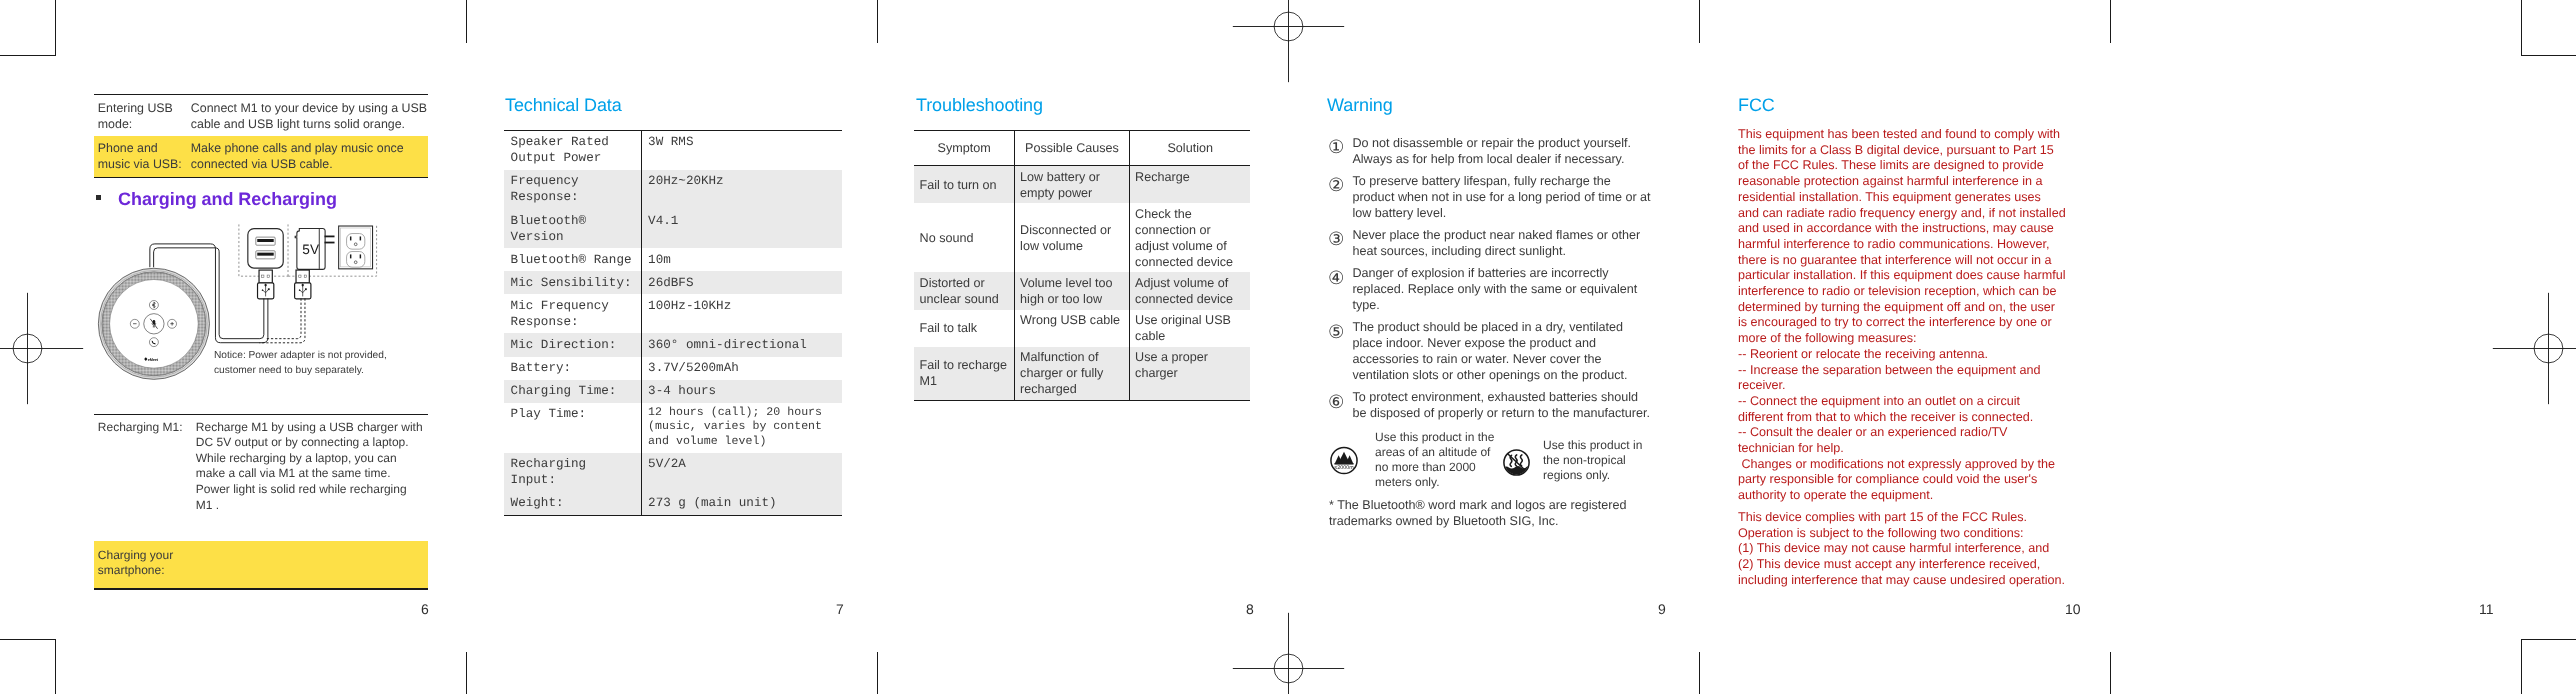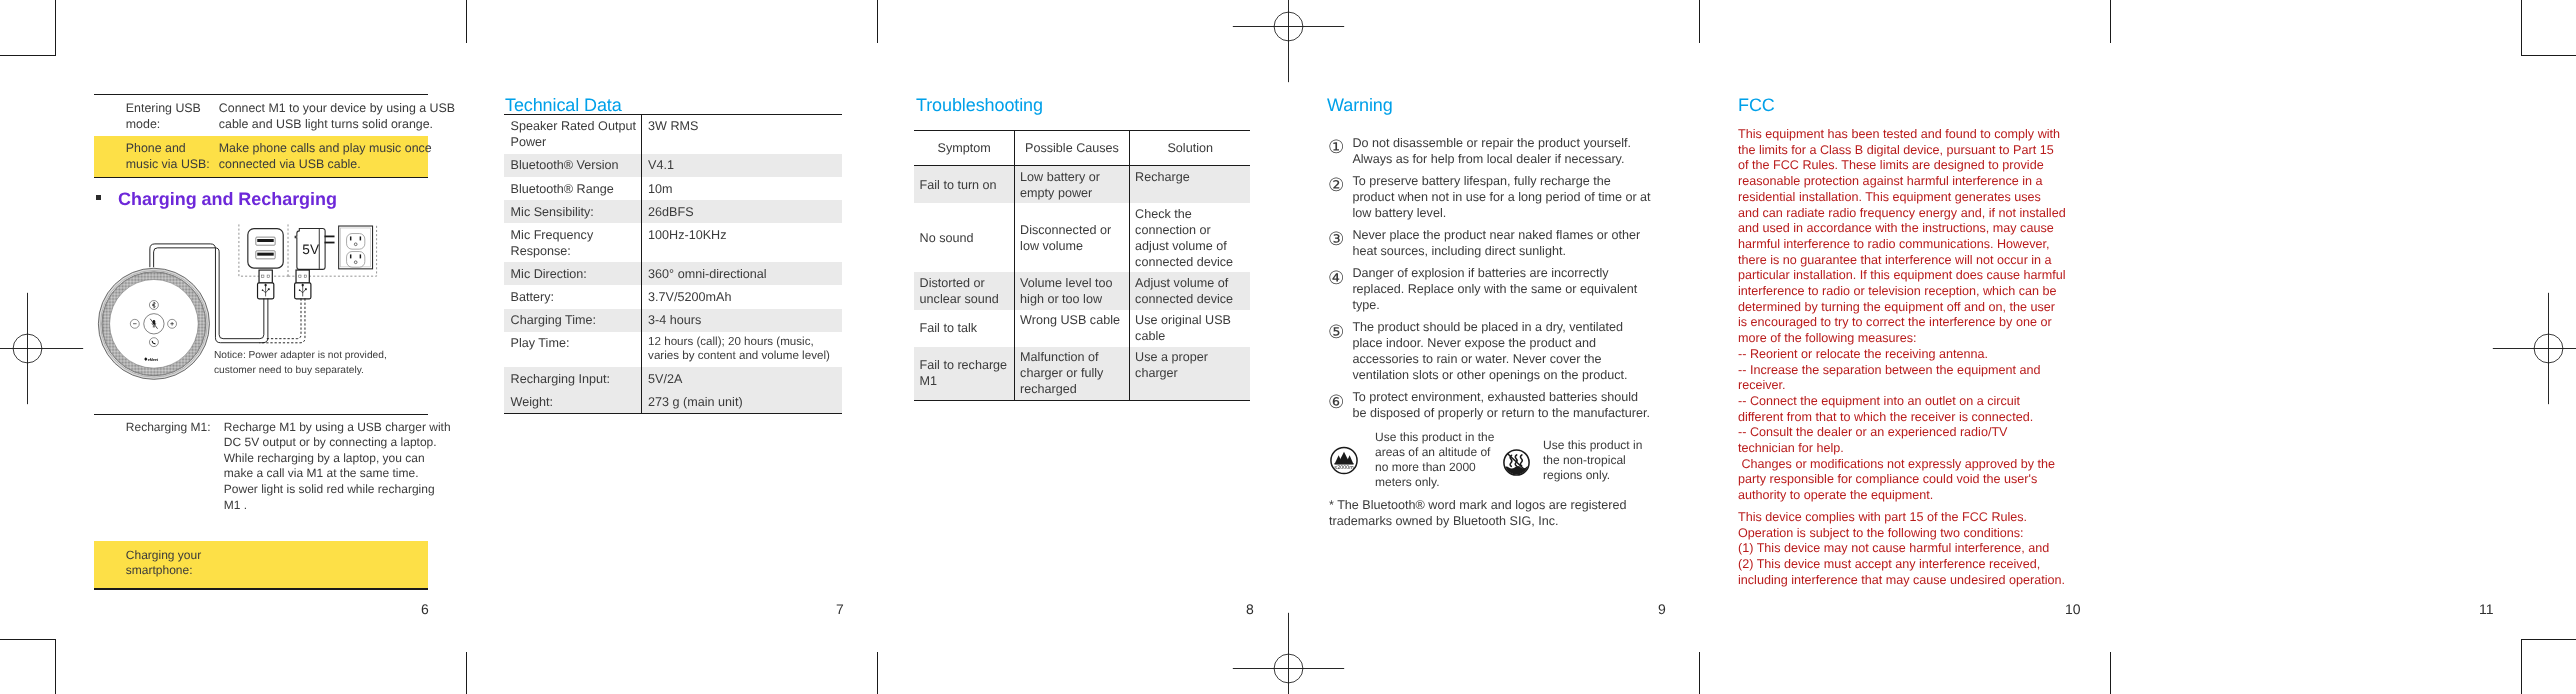--- a/index.html
+++ b/index.html
@@ -34,21 +34,21 @@
   .sym-txt{font-size:12px;line-height:15.2px;color:#3b3b3b;}
   .fcc-p{font-size:12.6px;line-height:15.7px;color:#b91c1c;}
   .fcc-p2{margin-top:6px;}
   .fcc-line{white-space:pre;font-size:12.6px;line-height:15.7px;}
   .kvt{font-size:12.4px;}
   .rule-top,.rule-bot{height:1.3px;background:#1a1a1a;}
   .kv-row{display:flex;padding:4.3px 0 4.4px 0;}
   .kv-row-tall{padding-bottom:28px;}
   .kv-row-last{padding-top:6.4px;padding-bottom:9.6px;}
   .kv-shade{background:#fde047;}
-  .kv-lbl{flex:none;padding-left:3.8px;margin-left:28px;}
+  .kv-lbl{flex:none;padding-left:3.8px;}
   .kv-val{flex:1;}
   .kv-line{white-space:pre;font-size:12.4px;line-height:16px;color:#3b3b3b;}
   #recharging-table .kv-line{font-size:12px;line-height:15.6px;}
   .bullet-sq{position:absolute;left:0;top:5.2px;width:4.9px;height:4.5px;background:#2b2b2b;}
   .tiny-line{font-size:10.2px;line-height:15.3px;}
   .bullet-lbl{position:absolute;left:22px;top:0;font-size:18px;font-weight:bold;color:#6d28d9;white-space:nowrap;line-height:1;letter-spacing:-0.05px;}
   table.tbl th{font-weight:normal;font-size:12.6px;line-height:16px;padding:9px 3.8px 9px 4.7px;vertical-align:middle;}
 </style>
 </head>
 <body>
@@ -93,29 +93,33 @@
         </svg></div>
 </div>
 <div class="pg" style="left:421px;top:602px;">6</div>
 <div class="pg" style="left:836px;top:602px;">7</div>
 <div class="pg" style="left:1246px;top:602px;">8</div>
 <div class="pg" style="left:1658px;top:602px;">9</div>
 <div class="pg" style="left:2065px;top:602px;">10</div>
 <div class="pg" style="left:2479px;top:602px;">11</div>
 <div>
 <div class="h-acc" style="left:505px;top:96px;">Technical Data</div>
-<table class="tbl" style="left:504px;top:114px;width:338px;">
+<table class="tbl" style="left:504px;top:130px;width:338px;font-family:Liberation Mono, monospace;">
 <colgroup>
           <col style="width:137px">
           <col style="width:201px">
         </colgroup>
         <tbody>
 <tr>
 <td class="topline vline">Speaker Rated Output Power</td>
 <td class="topline">3W RMS</td>
+</tr>
+<tr class="shade">
+<td class="vline">Frequency Response:</td>
+<td class="">20Hz~20KHz</td>
 </tr>
 <tr class="shade">
 <td class="vline">Bluetooth® Version</td>
 <td class="">V4.1</td>
 </tr>
 <tr>
 <td class="vline">Bluetooth® Range</td>
 <td class="">10m</td>
 </tr>
 <tr class="shade">

